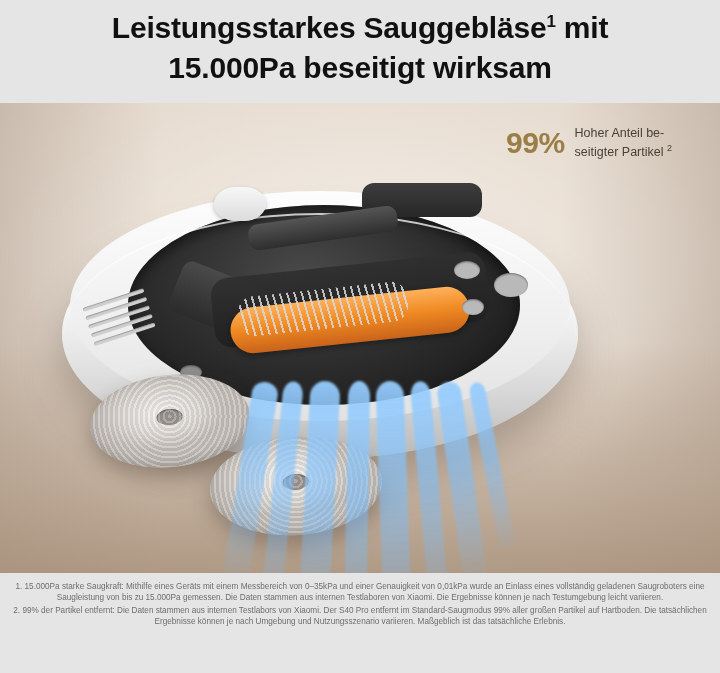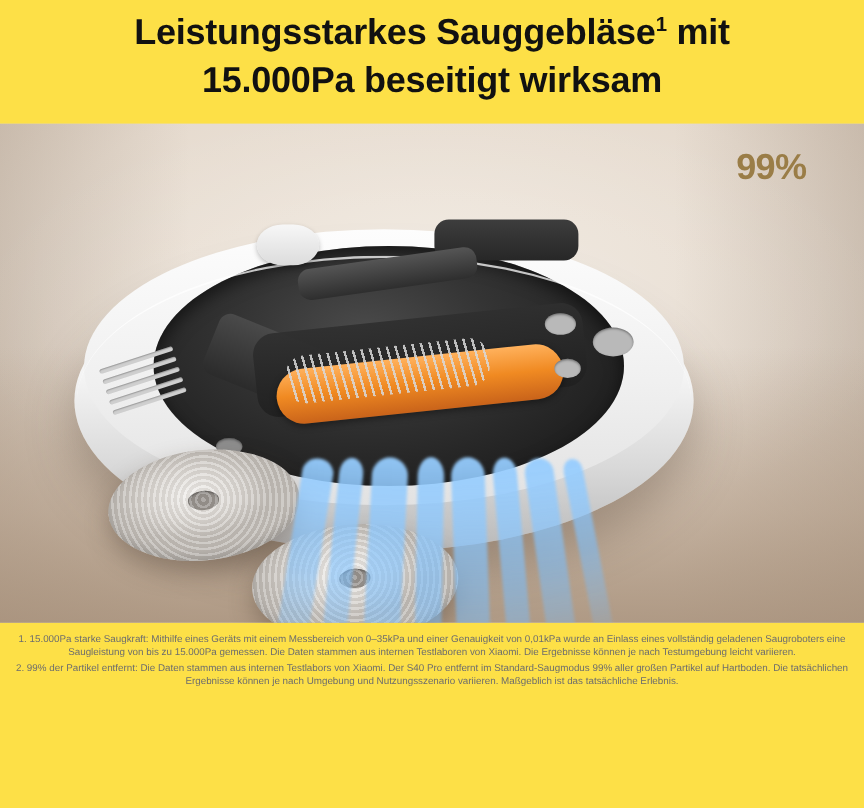--- a/index.html
+++ b/index.html
@@ -11,21 +11,21 @@
     width: 720px;
     height: 673px;
     overflow: hidden;
     font-family: "Liberation Sans", sans-serif;
     color: #1a1a1a;
   }
   .page {
     position: relative;
     width: 720px;
     height: 673px;
-    background: #fde047;
+    background: #e5e5e5;
   }
 
   
   .headline {
     padding: 8px 40px 0 40px;
     text-align: center;
     font-size: 30px;
     line-height: 1.32;
     font-weight: 700;
     letter-spacing: -0.2px;
@@ -35,21 +35,21 @@
     font-size: 17px;
     vertical-align: super;
     font-weight: 700;
   }
 
   
   .hero {
     position: relative;
     margin-top: 16px;
     width: 720px;
-    height: 416px;
+    height: 470px;
     overflow: hidden;
     background:
       radial-gradient(120% 100% at 50% 28%, #efe7dd 0%, #e6dbcf 38%, #d6c7b7 68%, #c9b8a6 100%);
   }
   
   .hero .floor-shade {
     position: absolute;
     left: 0; right: 0; bottom: 0;
     height: 230px;
     background: linear-gradient(180deg, rgba(186,166,146,0) 0%, rgba(176,154,133,0.55) 60%, rgba(166,143,121,0.8) 100%);
@@ -319,20 +319,25 @@
     <span>mit</span><br>
     <span>15.000Pa beseitigt wirksam</span><br>
   </div>
 
   <div class="hero">
     <div class="corner-shade"></div>
     <div class="floor-shade"></div>
 
     <div class="badge">
       <div class="pct">99%</div>
+      <div class="txt">
+        <span>Hoher Anteil be-</span><br>
+        <span>seitigter Partikel</span>
+        <sup>2</sup>
+      </div>
     </div>
 
     <div class="robot">
       <div class="body-white"></div>
       <div class="body-top-face"></div>
       <div class="underside"></div>
       <div class="rim"></div>
 
       <div class="vents">
         <i></i>

